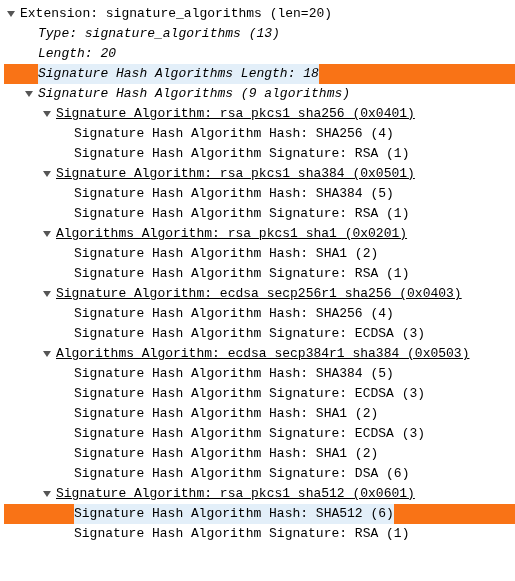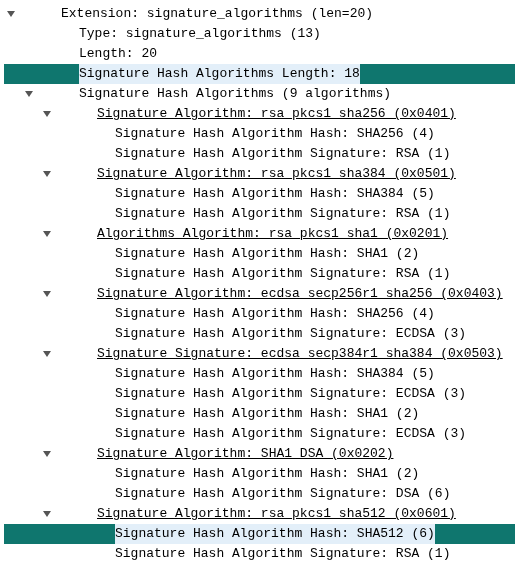--- a/index.html
+++ b/index.html
@@ -13,46 +13,45 @@
   }
   .tree {
     padding: 4px 0 4px 4px;
     white-space: nowrap;
   }
   .row {
     display: flex;
     align-items: center;
     height: 20px;
     padding-right: 8px;
-    gap: 41px;
   }
   .arrow {
     display: inline-flex;
     width: 14px;
     justify-content: center;
     align-items: center;
     color: #555;
     margin-right: 2px;
     font-size: 10px;
   }
   .noarrow {
     display: inline-block;
     width: 16px;
   }
   .text {
     display: inline-block;
   }
   .hl {
-    background: #0f766e;
+    background: #f97316;
   }
   .hl .text, .hl .noarrow, .hl .arrow {
     background: #e3eff9;
   }
   .ind0 { padding-left: 0px; }
-  .ind1 { padding-left: 18px; }
+  .ind1 { padding-left: 18px; font-style: italic; }
   .ind2 { padding-left: 36px; text-decoration: underline; }
   .ind3 { padding-left: 54px; }
 </style>
 </head>
 <body>
 
 <div class="tree">
 
   <div class="row ind0">
     <span class="arrow">
@@ -151,46 +150,38 @@
       <div class="row ind3">
         <span class="noarrow"></span>
         <span class="text">Signature Hash Algorithm Signature: ECDSA (3)</span>
       </div>
       <div class="row ind2">
         <span class="arrow">
           <svg width="10" height="10" viewBox="0 0 10 10">
             <path d="M1 2 L9 2 L5 8 Z" fill="#555"></path>
           </svg>
         </span>
-        <span class="text">Signature Signature: ecdsa_secp384r1_sha384 (0x0503)</span>
+        <span class="text">Algorithms Algorithm: ecdsa_secp384r1_sha384 (0x0503)</span>
       </div>
       <div class="row ind3">
         <span class="noarrow"></span>
         <span class="text">Signature Hash Algorithm Hash: SHA384 (5)</span>
       </div>
       <div class="row ind3">
         <span class="noarrow"></span>
         <span class="text">Signature Hash Algorithm Signature: ECDSA (3)</span>
       </div>
       <div class="row ind3">
         <span class="noarrow"></span>
         <span class="text">Signature Hash Algorithm Hash: SHA1 (2)</span>
       </div>
       <div class="row ind3">
         <span class="noarrow"></span>
         <span class="text">Signature Hash Algorithm Signature: ECDSA (3)</span>
       </div>
-      <div class="row ind2">
-        <span class="arrow">
-          <svg width="10" height="10" viewBox="0 0 10 10">
-            <path d="M1 2 L9 2 L5 8 Z" fill="#555"></path>
-          </svg>
-        </span>
-        <span class="text">Signature Algorithm: SHA1 DSA (0x0202)</span>
-      </div>
       <div class="row ind3">
         <span class="noarrow"></span>
         <span class="text">Signature Hash Algorithm Hash: SHA1 (2)</span>
       </div>
       <div class="row ind3">
         <span class="noarrow"></span>
         <span class="text">Signature Hash Algorithm Signature: DSA (6)</span>
       </div>
       <div class="row ind2">
         <span class="arrow">

